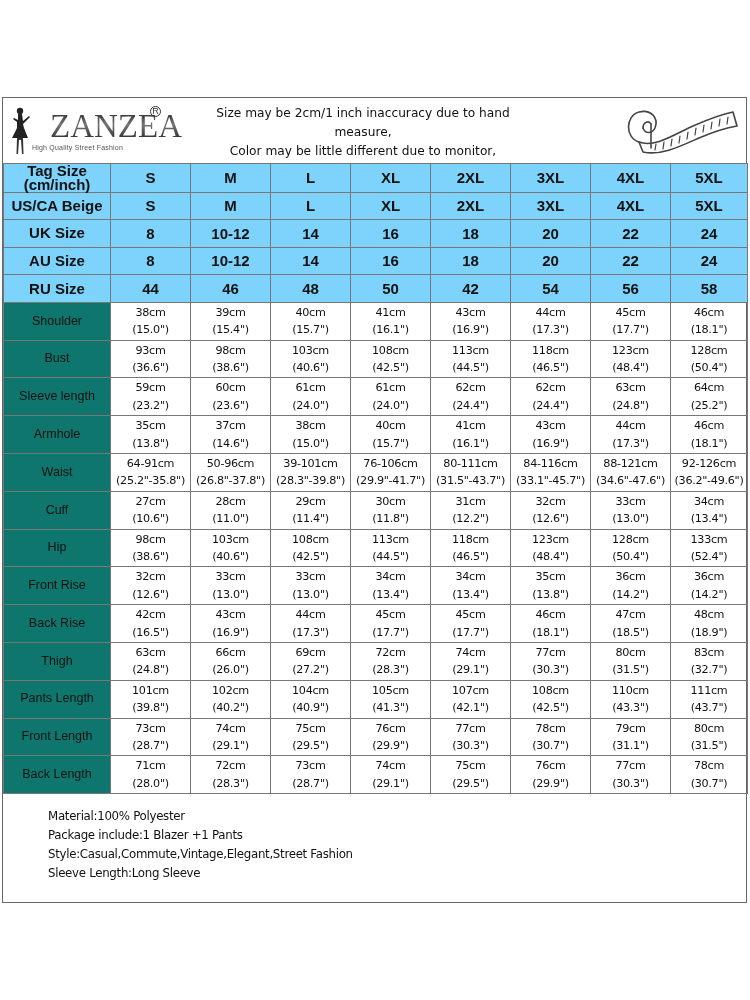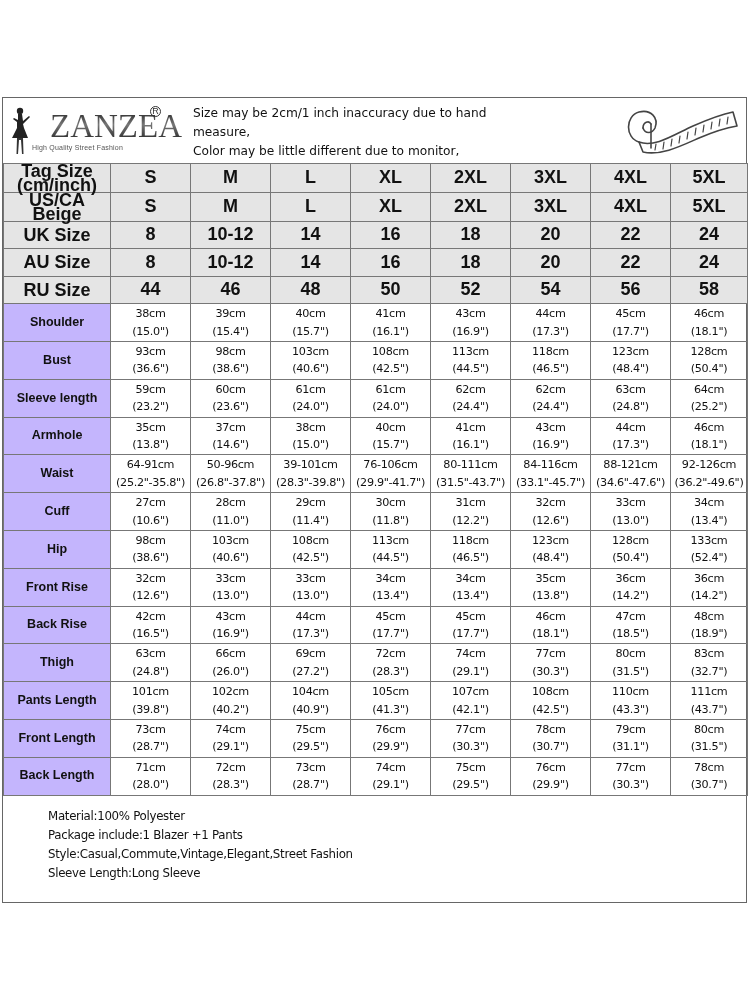--- a/index.html
+++ b/index.html
@@ -11,28 +11,28 @@
             border-bottom:1.5px solid #666; box-sizing:border-box; }
   .logo { position:absolute; left:6px; top:6px; width:160px; height:52px; }
   .logo-word { position:absolute; left:22px; top:4px; font-family:"Liberation Serif","DejaVu Serif",serif;
                font-size:33px; letter-spacing:0px; color:#222;
                background:linear-gradient(180deg,#111 0%,#777 45%,#111 100%);
                -webkit-background-clip:text; background-clip:text;margin-left:19px; -webkit-text-fill-color:transparent; }
   .logo-reg { position:absolute; left:141px; top:2px; font-size:9px; color:#333;
               border:1px solid #333; border-radius:50%; width:9px; height:9px; line-height:9px; text-align:center; }
   .logo-tag { position:absolute; left:23px; top:40px; font-size:7px; color:#555; letter-spacing:0.2px; }
   .logo-figure { position:absolute; left:0; top:2px; width:22px; height:52px; }
-  .notice { position:absolute; left:190px; top:6px; width:340px; text-align:left;
+  .notice { position:absolute; left:190px; top:6px; width:340px; text-align:center;
             font-family:"DejaVu Sans", sans-serif; font-size:12.2px; line-height:19px; color:#111; }
   .tape { position:absolute; left:618px; top:6px; width:118px; height:54px; }
 
   table.grid { position:absolute; left:0; top:64.5px; border-collapse:collapse; table-layout:fixed; width:744px; }
   table.grid td { border:1.5px solid #777; text-align:center; vertical-align:middle; padding:0; box-sizing:border-box; }
-  table.grid td.lab { background:#c4b5fd; font-weight:bold; font-size:12.5px; width:107px; line-height:14px; }
-  table.grid tr.sz td { height:27.6px; background:#e5e5e5; font-weight:bold; font-size:18px; }
+  table.grid td.lab { background:#0f766e; font-weight:normal; font-size:12.5px; width:107px; line-height:14px; }
+  table.grid tr.sz td { height:27.6px; background:#7dd3fc; font-weight:bold; font-size:15px; }
   table.grid tr.ms td { height:37.8px; font-family:"DejaVu Sans", sans-serif; font-size:11.2px; line-height:17.5px; letter-spacing:-0.3px; }
   table.grid tr.ms td.lab { font-family:"Liberation Sans", sans-serif; font-size:12.5px; letter-spacing:0; }
   .cm, .inch { display:block; }
 
   .info { position:absolute; left:0; top:705px; width:100%; height:100px; padding:4px 0 0 2px; box-sizing:border-box;
           font-family:"DejaVu Sans", sans-serif; font-size:11.8px; line-height:19px; color:#111; letter-spacing:-0.3px;margin-left:43px; }
   .info div { white-space:nowrap; }
 </style>
 </head>
 <body>
@@ -133,21 +133,21 @@
           <td>20</td>
           <td>22</td>
           <td>24</td>
         </tr>
         <tr class="sz">
           <td class="lab">RU Size</td>
           <td>44</td>
           <td>46</td>
           <td>48</td>
           <td>50</td>
-          <td>52</td>
+          <td>42</td>
           <td>54</td>
           <td>56</td>
           <td>58</td>
         </tr>
       </tbody>
     <tbody id="measure-rows">
         <tr class="ms">
           <td class="lab">Shoulder</td>
           <td>
             <span class="cm">38cm</span>

